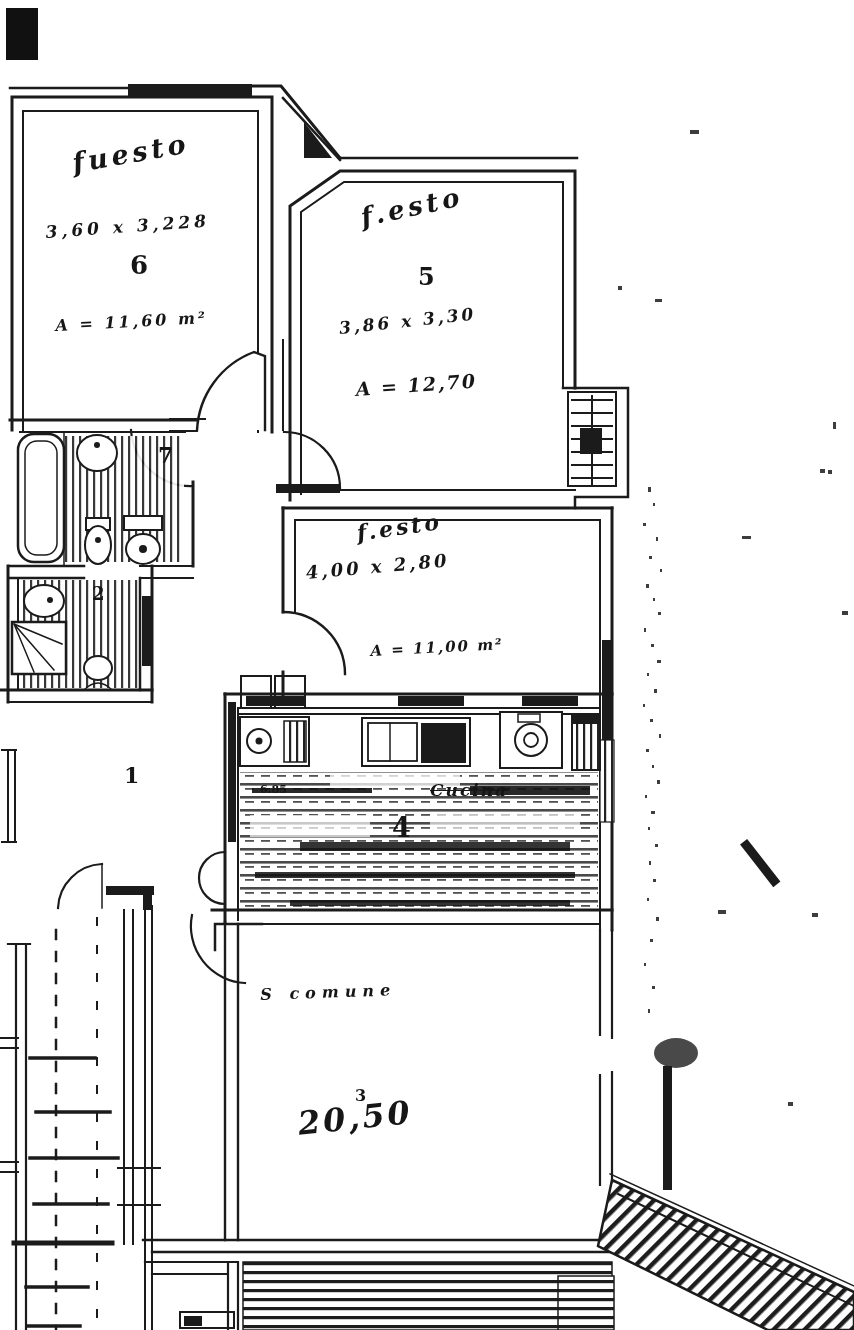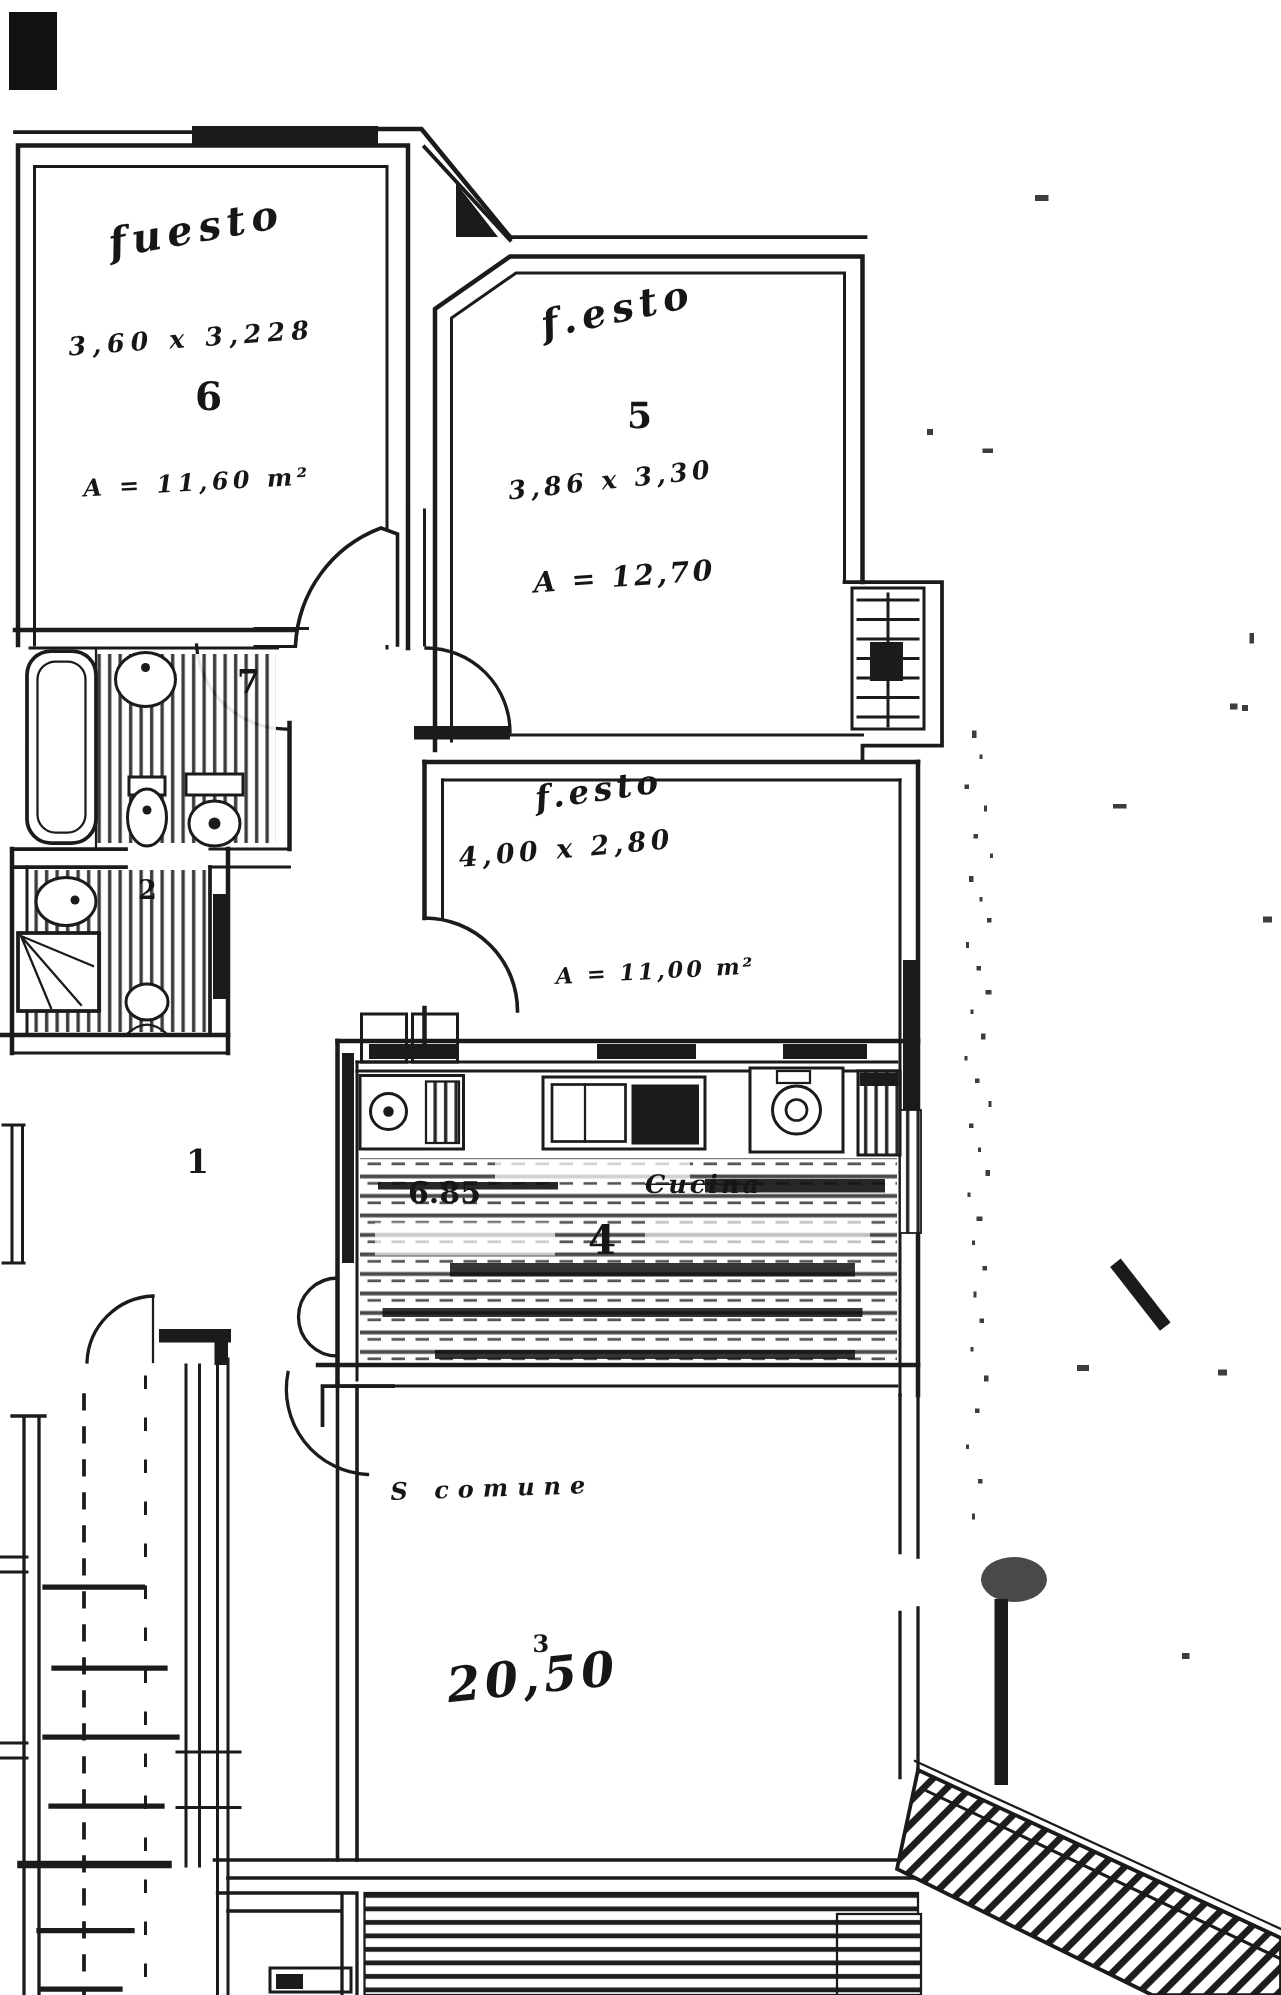--- a/index.html
+++ b/index.html
@@ -246,21 +246,21 @@
 
   <span class="hw" style="left:358px;top:203px;font-size:26px;transform:rotate(-12deg);letter-spacing:4px;">f.esto</span>
   <span class="hw num" style="left:418px;top:262px;font-size:24px;">5</span>
   <span class="hw" style="left:338px;top:318px;font-size:17px;transform:rotate(-6deg);letter-spacing:3px;">3,86 x 3,30</span>
   <span class="hw" style="left:355px;top:378px;font-size:19px;transform:rotate(-4deg);letter-spacing:2px;">A = 12,70</span>
 
   <span class="hw" style="left:355px;top:520px;font-size:22px;transform:rotate(-8deg);letter-spacing:3px;">f.esto</span>
   <span class="hw" style="left:305px;top:562px;font-size:18px;transform:rotate(-5deg);letter-spacing:3px;">4,00 x 2,80</span>
   <span class="hw" style="left:370px;top:642px;font-size:15px;transform:rotate(-3deg);letter-spacing:2px;">A = 11,00 m²</span>
 
-  <span class="hw num" style="left:272px;top:783px;font-size:20px;z-index:6;">6.85</span>
+  <span class="hw num" style="left:260px;top:783px;font-size:11px;z-index:6;">6.85</span>
   <span class="hw smudged" style="left:430px;top:780px;font-size:17px;z-index:6;letter-spacing:2px;">Cucina</span>
   <span class="hw num" style="left:392px;top:812px;font-size:27px;z-index:6;">4</span>
 
   <span class="hw" style="left:260px;top:985px;font-size:16px;transform:rotate(-2deg);letter-spacing:6px;">S comune</span>
   <span class="hw num" style="left:355px;top:1086px;font-size:16px;">3</span>
   <span class="hw" style="left:296px;top:1105px;font-size:32px;transform:rotate(-6deg);letter-spacing:3px;">20,50</span>
 
   <span class="hw num" style="left:158px;top:442px;font-size:22px;">7</span>
   <span class="hw num" style="left:92px;top:583px;font-size:18px;z-index:6;">2</span>
   <span class="hw num" style="left:124px;top:762px;font-size:22px;">1</span>

